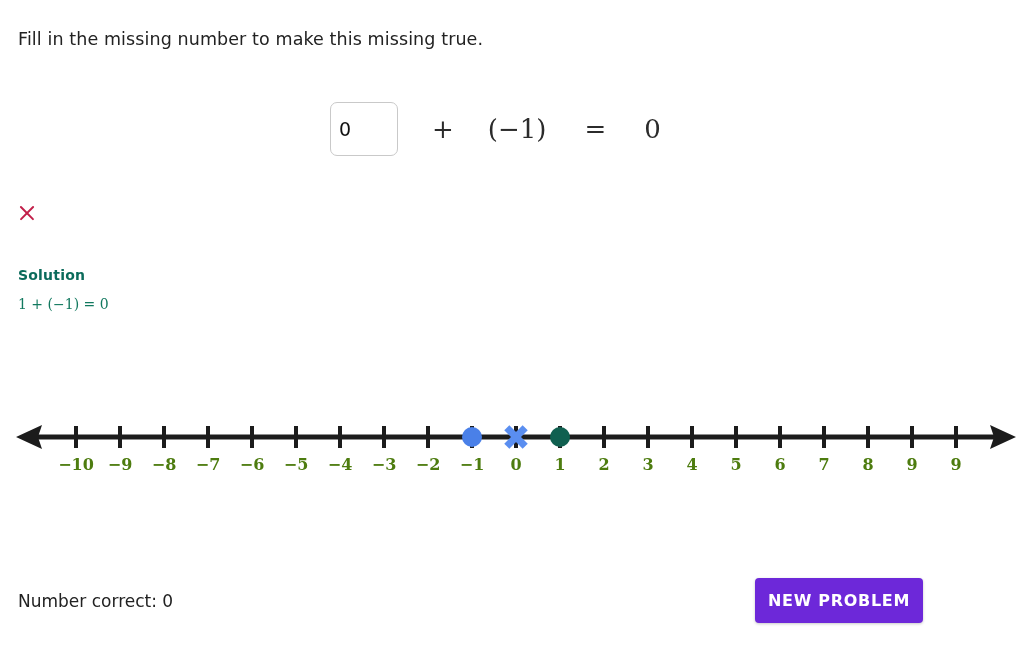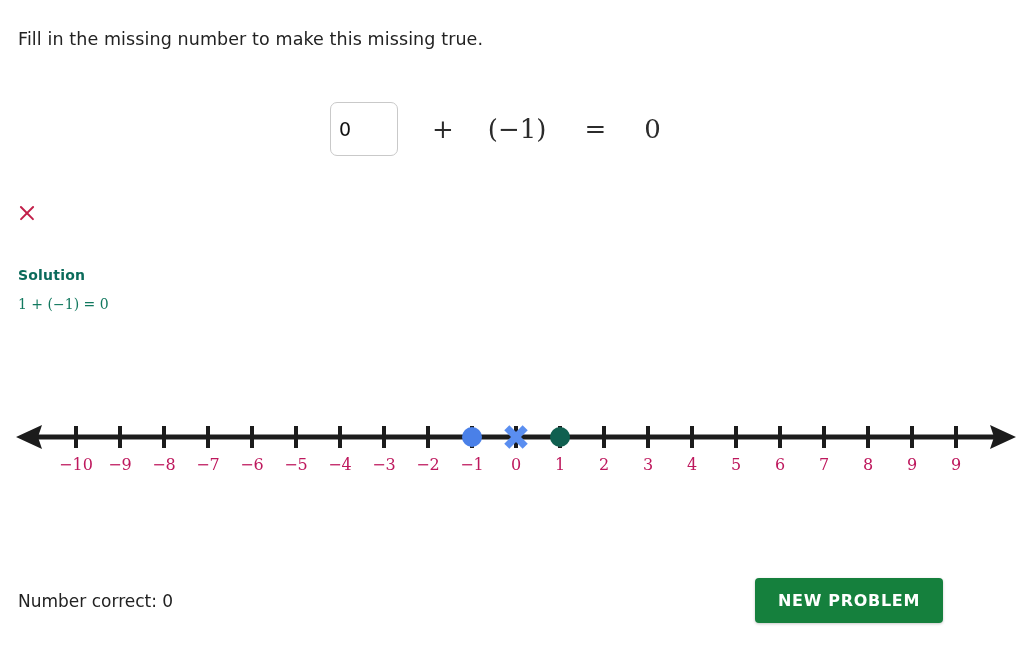--- a/index.html
+++ b/index.html
@@ -117,41 +117,41 @@
     top: 400px;
     width: 1032px;
     height: 90px;
   }
   .nl-svg { display: block; }
   .nl-label {
     position: absolute;
     transform: translateX(-50%);
     font-family: "DejaVu Serif", "Liberation Serif", serif;
     font-size: 16px;
-    font-weight: normal;
-    color: #be185d;
+    font-weight: bold;
+    color: #4d7c0f;
     top: 55px;
     white-space: nowrap;
   }
 
   
   .score {
     position: absolute;
     left: 18px;
     top: 591px;
     font-size: 17px;
     color: #222222;
   }
   .new-problem-btn {
     position: absolute;
     left: 755px;
     top: 578px;
-    width: 188px;
+    width: 168px;
     height: 45px;
-    background: #15803d;
+    background: #6d28d9;
     color: #ffffff;
     border: none;
     border-radius: 4px;
     font-family: "DejaVu Sans", "Liberation Sans", sans-serif;
     font-size: 16px;
     font-weight: bold;
     letter-spacing: 0.7px;
     cursor: pointer;
     box-shadow: 0 1px 3px rgba(0,0,0,0.22);
   }

